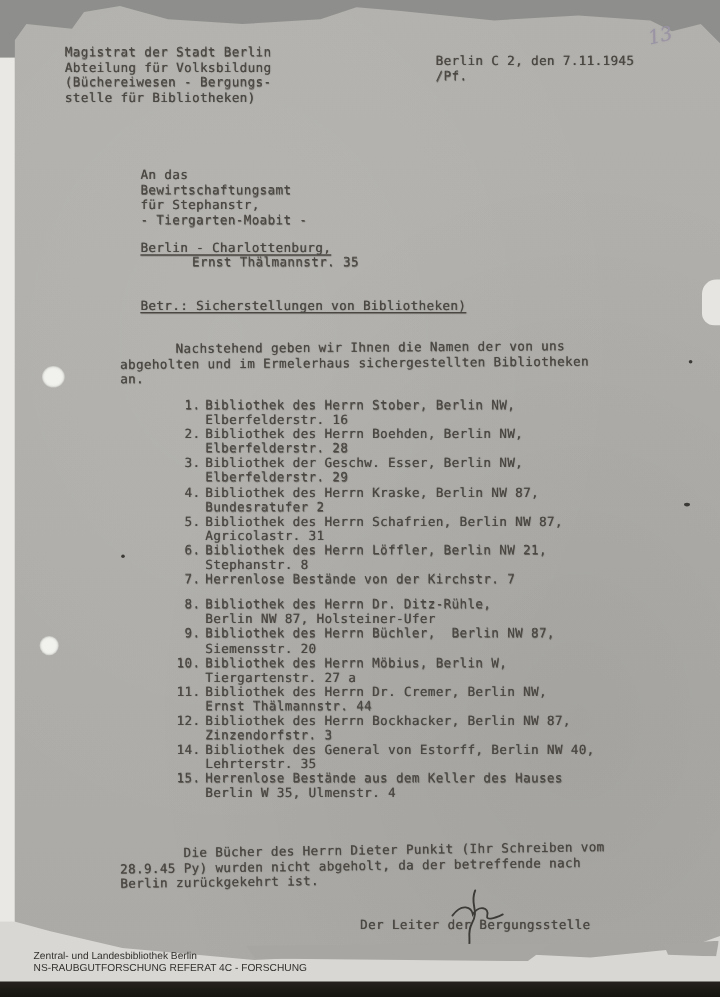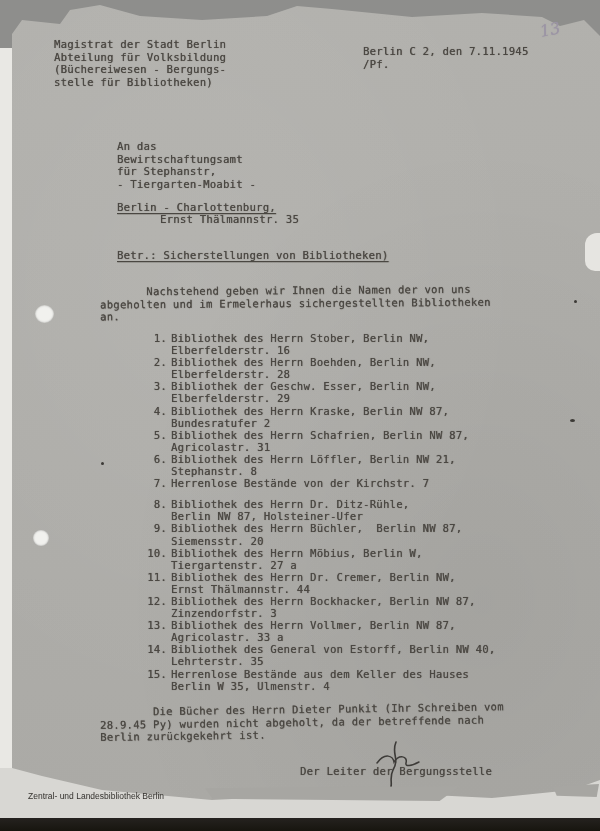--- a/index.html
+++ b/index.html
@@ -98,22 +98,21 @@
 Elberfelderstr. 16</span></div><div class="li"><span class="num">2.</span><span class="txt">Bibliothek des Herrn Boehden, Berlin NW,
 Elberfelderstr. 28</span></div><div class="li"><span class="num">3.</span><span class="txt">Bibliothek der Geschw. Esser, Berlin NW,
 Elberfelderstr. 29</span></div><div class="li"><span class="num">4.</span><span class="txt">Bibliothek des Herrn Kraske, Berlin NW 87,
 Bundesratufer 2</span></div><div class="li"><span class="num">5.</span><span class="txt">Bibliothek des Herrn Schafrien, Berlin NW 87,
 Agricolastr. 31</span></div><div class="li"><span class="num">6.</span><span class="txt">Bibliothek des Herrn Löffler, Berlin NW 21,
 Stephanstr. 8</span></div><div class="li gap"><span class="num">7.</span><span class="txt">Herrenlose Bestände von der Kirchstr. 7</span></div><div class="li"><span class="num">8.</span><span class="txt">Bibliothek des Herrn Dr. Ditz-Rühle,
 Berlin NW 87, Holsteiner-Ufer</span></div><div class="li"><span class="num">9.</span><span class="txt">Bibliothek des Herrn Büchler,  Berlin NW 87,
 Siemensstr. 20</span></div><div class="li"><span class="num">10.</span><span class="txt">Bibliothek des Herrn Möbius, Berlin W,
 Tiergartenstr. 27 a</span></div><div class="li"><span class="num">11.</span><span class="txt">Bibliothek des Herrn Dr. Cremer, Berlin NW,
 Ernst Thälmannstr. 44</span></div><div class="li"><span class="num">12.</span><span class="txt">Bibliothek des Herrn Bockhacker, Berlin NW 87,
-Zinzendorfstr. 3</span></div><div class="li"><span class="num">13.</span><span class="txt">Bibliothek des Herrn Vollmer, Berlin NW 87,
-Agricolastr. 33 a</span></div><div class="li"><span class="num">14.</span><span class="txt">Bibliothek des General von Estorff, Berlin NW 40,
+Zinzendorfstr. 3</span></div><div class="li"><span class="num">14.</span><span class="txt">Bibliothek des General von Estorff, Berlin NW 40,
 Lehrterstr. 35</span></div><div class="li"><span class="num">15.</span><span class="txt">Herrenlose Bestände aus dem Keller des Hauses
 Berlin W 35, Ulmenstr. 4</span></div></div>
 
   <div class="tw closing">        Die Bücher des Herrn Dieter Punkit (Ihr Schreiben vom
 28.9.45 Py) wurden nicht abgeholt, da der betreffende nach
 Berlin zurückgekehrt ist.</div>
 
   <div class="tw sigline">Der Leiter der Bergungsstelle</div>
   <svg class="scribble" width="52" height="60" viewBox="0 0 52 60">
     <path d="M24,2 C19,14 28,18 21,30 C16,40 23,44 16,58" stroke="#3d3b38" stroke-width="1.6" fill="none" stroke-linecap="round"></path>
@@ -122,16 +121,17 @@
 
   <div class="speck" style="left:574px;top:300px;width:3px;height:3px;"></div>
   <div class="speck" style="left:570px;top:419px;width:5px;height:3px;"></div>
   <div class="speck" style="left:101px;top:462px;width:3px;height:3px;"></div>
 
   <div class="patch p1"></div>
   <div class="patch p2"></div>
 
   <div class="foot foot-left">
     <div>Zentral- und Landesbibliothek Berlin</div>
+    <div>NS-RAUBGUTFORSCHUNG REFERAT 4C - FORSCHUNG</div>
   </div>
 
   <div class="bottom-bar"></div>
 </div>
 
 </body></html>

